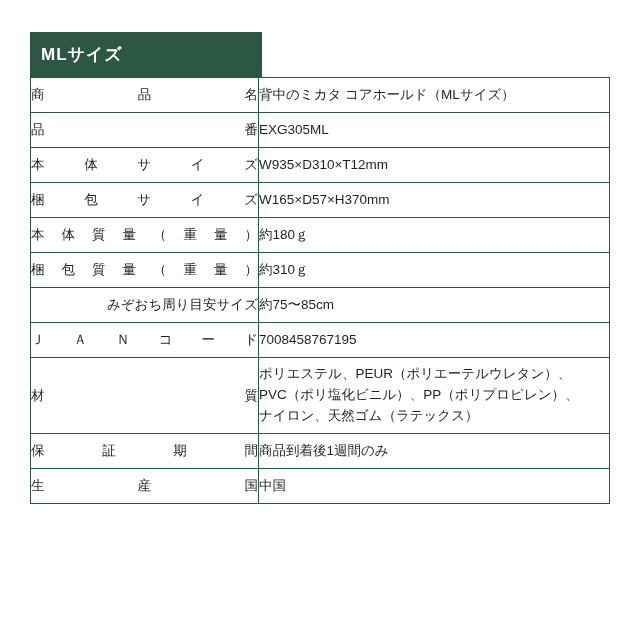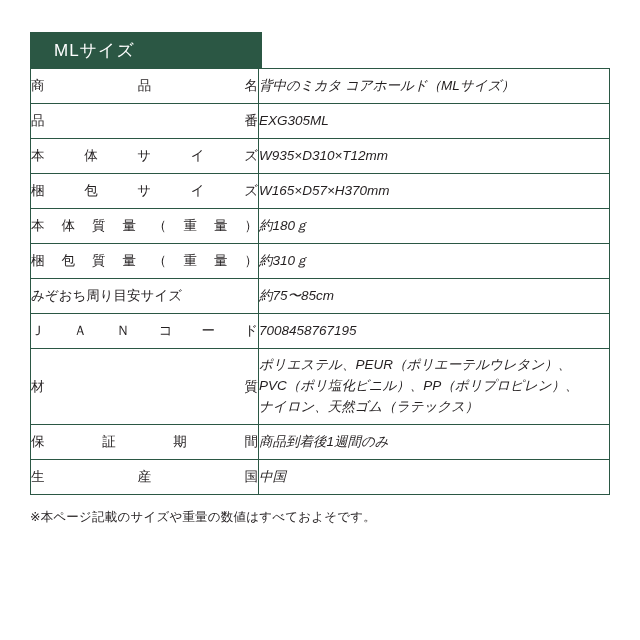--- a/index.html
+++ b/index.html
@@ -16,29 +16,29 @@
   }
   .page {
     position: relative;
     width: 640px;
     height: 640px;
     box-sizing: border-box;
     padding: 32px 30px 0 30px;
   }
   .spec-header {
     width: 232px;
-    height: 36px;
+    height: 45px;
     background: #2b5744;
     color: #ffffff;
     display: flex;
     align-items: center;
     box-sizing: border-box;
-    padding-left: 24px;
+    padding-left: 11px;
     font-size: 17px;
-    font-weight: normal;
+    font-weight: bold;
     letter-spacing: 1px;
   }
   table.spec {
     width: 580px;
     border-collapse: collapse;
     table-layout: fixed;
     border-top: 1px solid #2b5744;
     border-left: 1px solid #2b5744;
     border-right: 1px solid #2b5744;
   }
@@ -53,30 +53,29 @@
     border-right: 1px solid #2b5744;
     padding: 8px 14px 8px 14px;
     box-sizing: border-box;
     color: #231f20;
   }
   td.value {
     padding: 8px 12px 8px 12px;
     box-sizing: border-box;
     color: #231f20;
     line-height: 1.55;
-    font-style: italic;
   }
   .label-inner {
     display: flex;
     justify-content: space-between;
     width: 100%;
   }
   .label-inner.no-justify {
     display: block;
-    text-align: left;
+    text-align: right;
   }
   .label-inner > span {
     display: inline-block;
   }
   .row-h {
     height: 35px;
   }
   .row-material td {
     height: 76px;
   }
@@ -233,15 +232,14 @@
             <span>産</span>
             <span>国</span>
           </div>
         </td>
         <td class="value">中国</td>
       </tr>
 
     </tbody>
   </table>
 
-  <div class="note">※本ページ記載のサイズや重量の数値はすべておよそです。</div>
 
 </div>
 
 </body></html>

